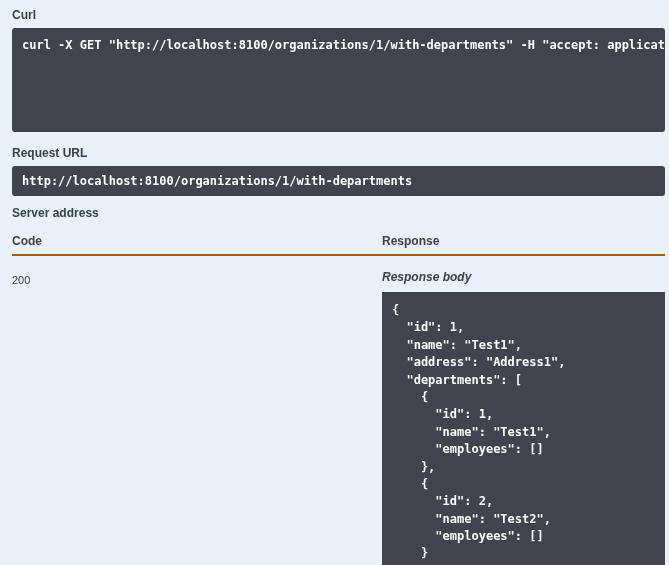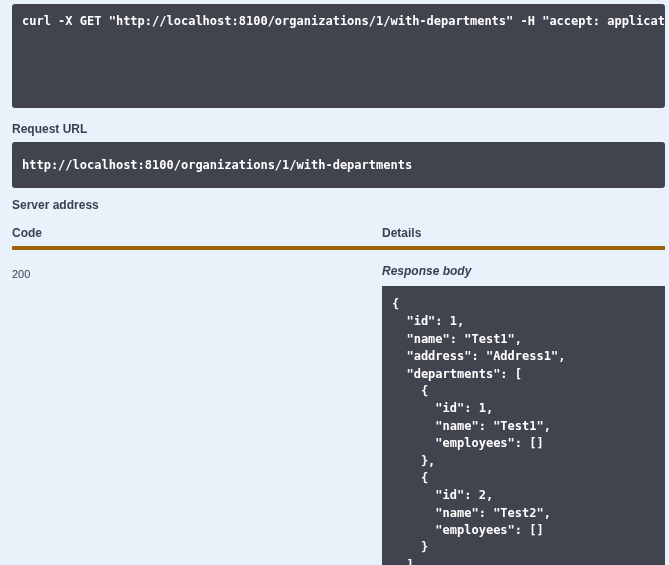--- a/index.html
+++ b/index.html
@@ -29,37 +29,37 @@
     font-size: 12px;
     white-space: pre;
     overflow: hidden;
     font-weight: bold;
   }
   .curl-box {
     min-height: 104px;
     margin-bottom: 14px;
   }
   .url-box {
-    padding: 16px 10px;
+    padding: 8px 10px;
     margin-bottom: 10px;
   }
   .two-col {
     display: flex;
     width: 100%;
   }
   .col-left {
     width: 370px;
     flex: 0 0 370px;
   }
   .col-right {
     flex: 1 1 auto;
   }
   .th-row {
     display: flex;
-    border-bottom: 4px solid #a16207;
+    border-bottom: 2px solid #a16207;
     padding: 8px 0 6px 0;
     margin-bottom: 12px;
   }
   .th-row .col-header {
     font-size: 12px;
     font-weight: 600;
     color: #3b4151;
   }
   .code-value {
     font-size: 11px;
@@ -83,30 +83,31 @@
     overflow: hidden;
     font-weight: bold;
     line-height: 1.45;
   }
 </style>
 </head>
 <body>
 
 <div class="wrap">
 
+  <div class="section-label">Curl</div>
   <div class="code-box curl-box">curl -X GET "http://localhost:8100/organizations/1/with-departments" -H "accept: application/json"</div>
 
   <div class="section-label">Request URL</div>
   <div class="code-box url-box">http://localhost:8100/organizations/1/with-departments</div>
 
   <div class="section-label">Server address</div>
 
   <div class="th-row">
     <div class="col-left col-header">Code</div>
-    <div class="col-right col-header">Details</div>
+    <div class="col-right col-header">Response</div>
   </div>
 
   <div class="two-col">
     <div class="col-left">
       <div class="code-value">200</div>
     </div>
     <div class="col-right">
       <div class="body-label">Response body</div>
       <div class="response-body">{
   "id": 1,

